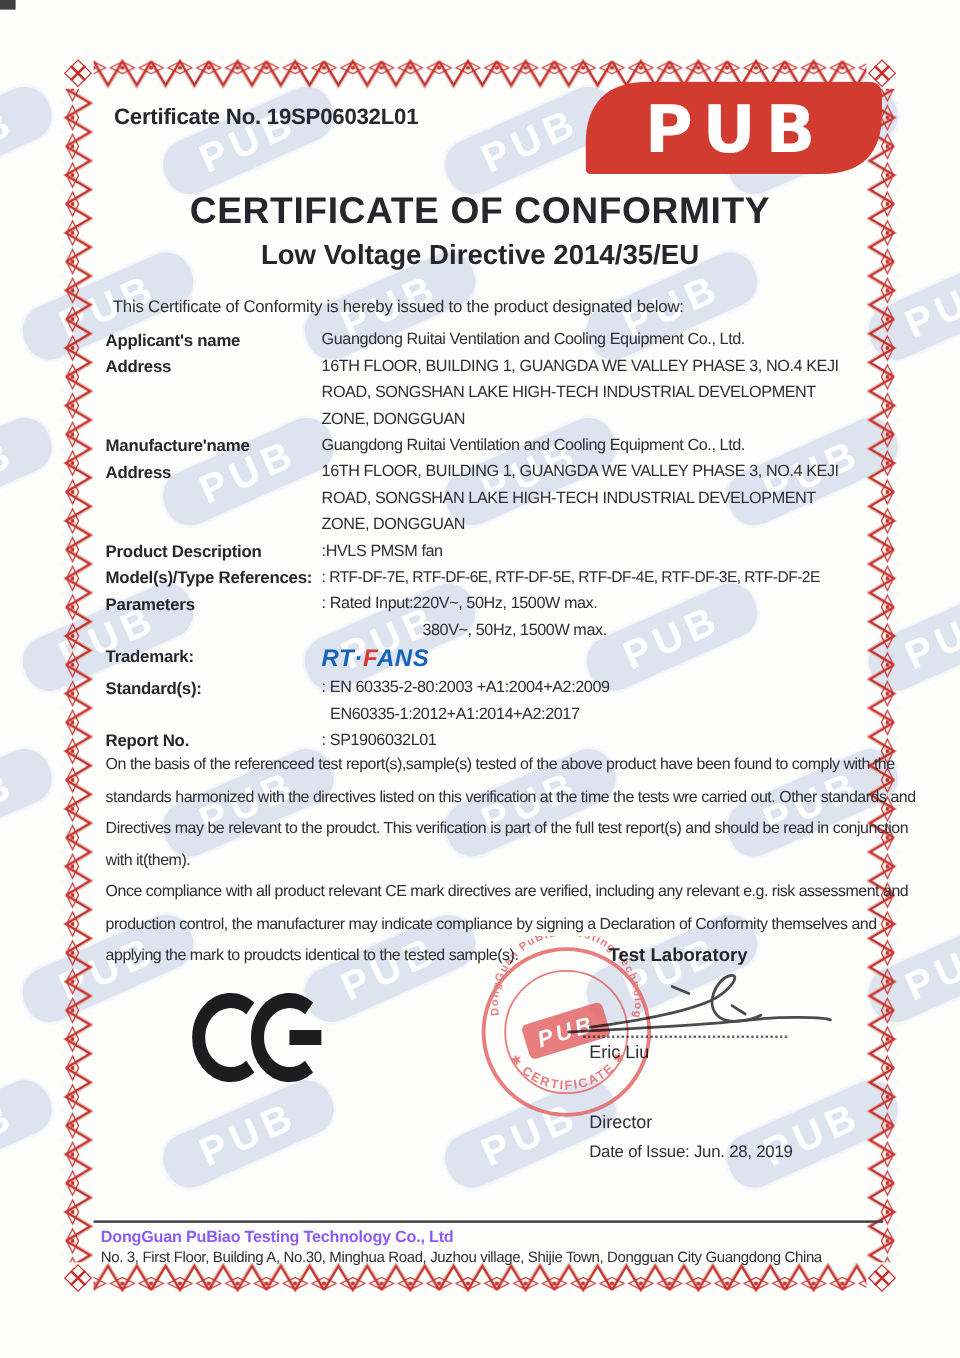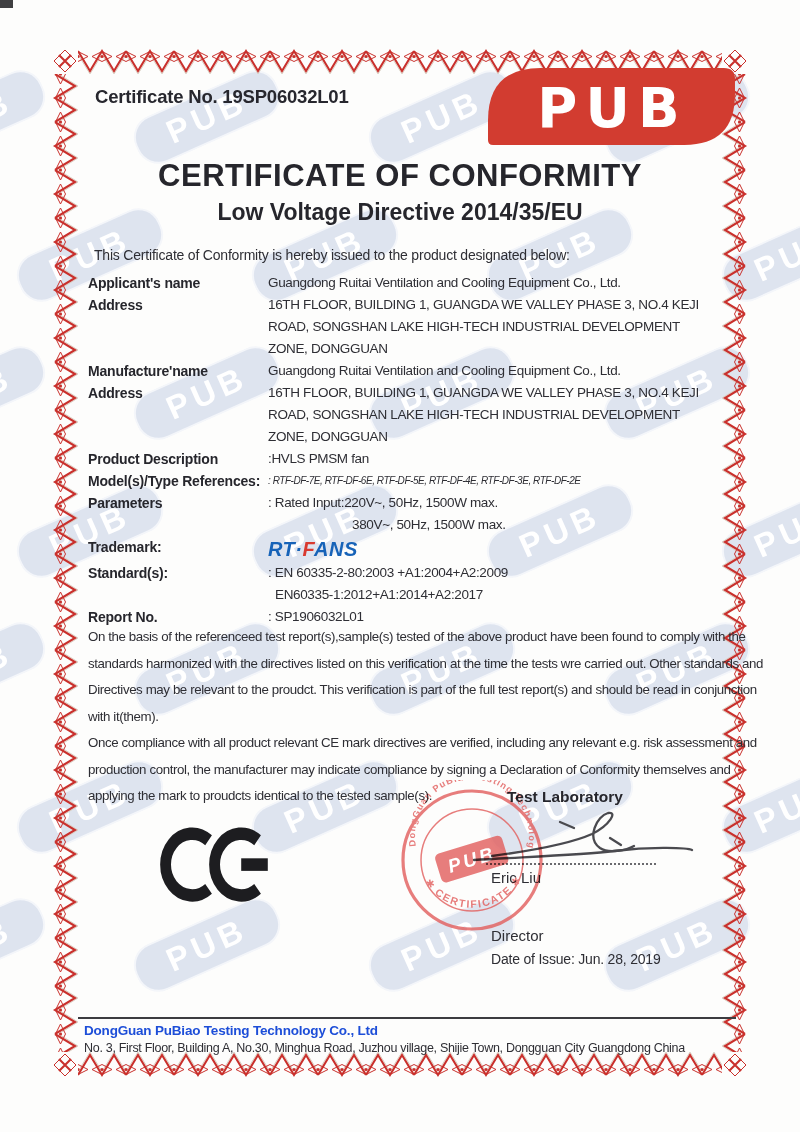--- a/index.html
+++ b/index.html
@@ -29,21 +29,21 @@
   .title{left:55px;top:158px;width:690px;text-align:center;font-size:31px;font-weight:bold;
          letter-spacing:.5px;color:#26262c;}
   .subtitle{left:55px;top:199px;width:690px;text-align:center;font-size:23px;font-weight:bold;color:#26262c;}
   .intro{left:94px;top:247px;font-size:14px;letter-spacing:-.2px;}
   
   .fields{left:88px;top:272px;width:656px;}
   .frow{display:flex;line-height:22px;}
   .lbl{flex:0 0 180px;font-weight:bold;font-size:14px;letter-spacing:-.2px;white-space:nowrap;color:#26262c;}
   .val{font-size:13.5px;letter-spacing:-.35px;width:480px;}
   .val.nowrap{white-space:nowrap;}
-  .val.small{font-size:10px;letter-spacing:-.45px;white-space:nowrap;font-style:italic;}
+  .val.small{font-size:13px;letter-spacing:-.45px;white-space:nowrap;}
   .indent2{padding-left:84px;white-space:nowrap;}
   .indent-sm{padding-left:7px;white-space:nowrap;}
   .tm-logo{font-size:20px;font-weight:bold;font-style:italic;letter-spacing:.5px;line-height:26px;}
   .tm-blue{color:var(--blue-tm);}
   .tm-red{color:var(--red-tm);}
   
   .paras{left:88px;top:624px;width:660px;font-size:13.3px;letter-spacing:-.4px;line-height:26.5px;}
   .pline{white-space:nowrap;}
   
   .ce-svg{left:160px;top:824px;}
@@ -56,21 +56,21 @@
   .sig-title{left:491px;top:891px;font-size:15px;margin-top:36px;}
   .sig-date{left:491px;top:911px;font-size:14px;letter-spacing:-.2px;margin-top:40px;}
   .stamp{left:392px;top:780px;z-index:3;opacity:.82;mix-blend-mode:multiply;}
   .stamp circle{stroke:var(--stamp);fill:none;}
   .stamp-arc-text{fill:var(--stamp);font-size:9.2px;font-weight:bold;letter-spacing:1.1px;}
   .stamp-arc-text2{fill:var(--stamp);font-size:10.5px;font-weight:bold;letter-spacing:1.6px;}
   .stamp-box{fill:var(--stamp);}
   .stamp-box-text{fill:#fff;font-weight:bold;font-style:italic;font-size:19px;letter-spacing:3px;}
   
   .foot-line{left:78px;top:1017px;width:658px;height:2px;background:#3c3c40;}
-  .foot-co{left:84px;top:1023px;font-size:13.5px;font-weight:bold;letter-spacing:-.2px;color:#1d4ed8;}
+  .foot-co{left:84px;top:1023px;font-size:13.5px;font-weight:bold;letter-spacing:-.2px;color:#8b5cf6;}
   .foot-addr{left:84px;top:1041px;font-size:12.5px;letter-spacing:-.3px;}
   .scan-artifact{left:0;top:0;width:13px;height:8px;background:#3f3f41;}
 </style>
 </head>
 <body>
 
 <div class="page">
 
   <div class="wm-layer" id="wm-layer">
       <div class="wm" style="left: -105px; top: 92px;">PUB</div>

